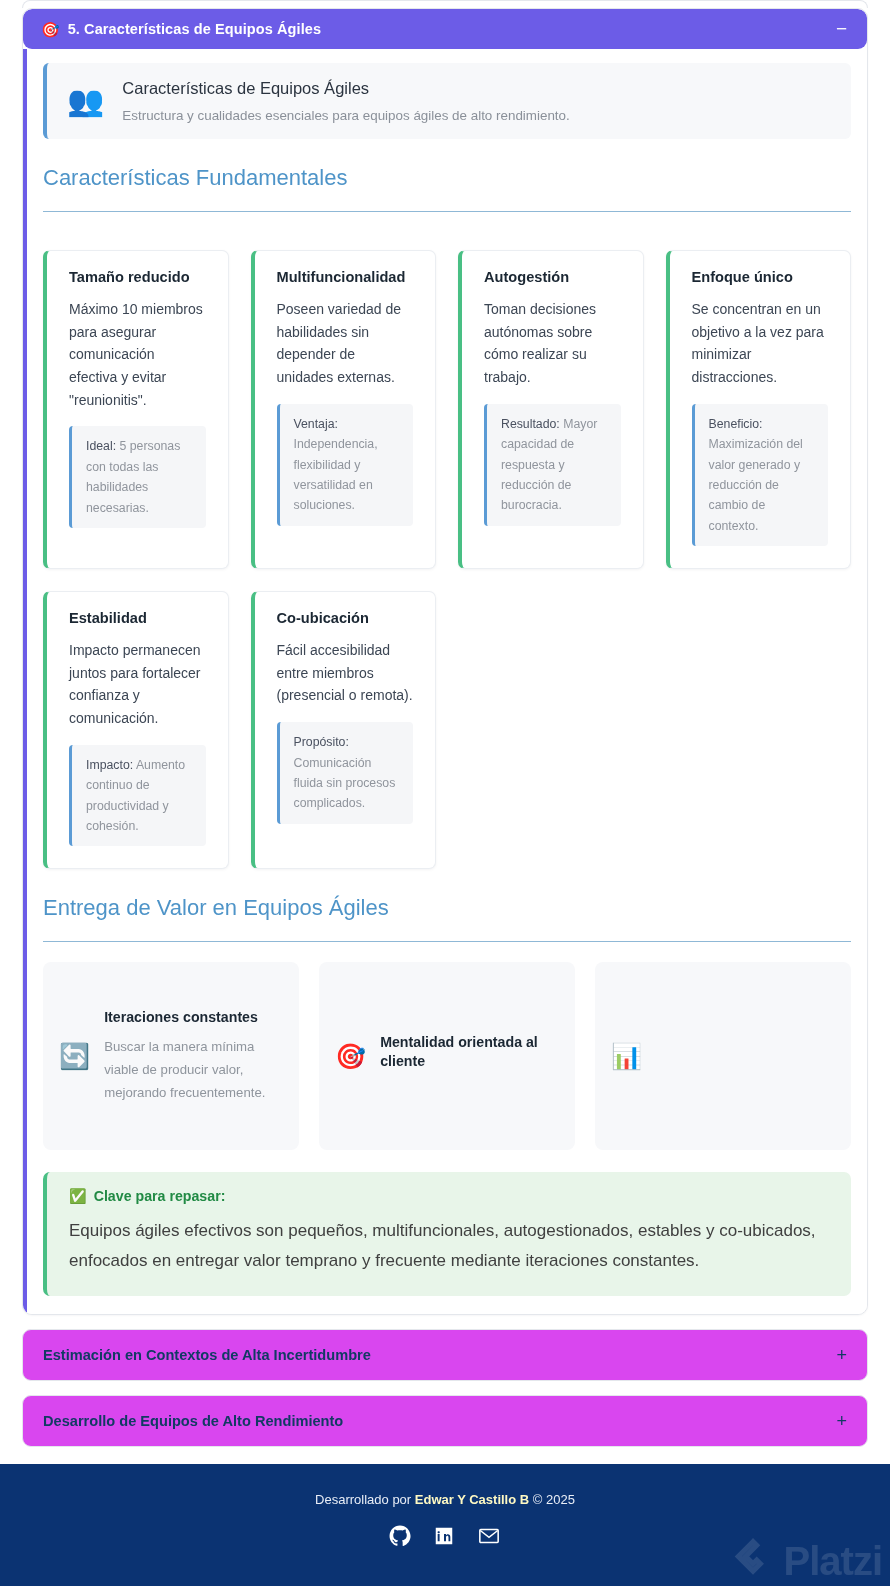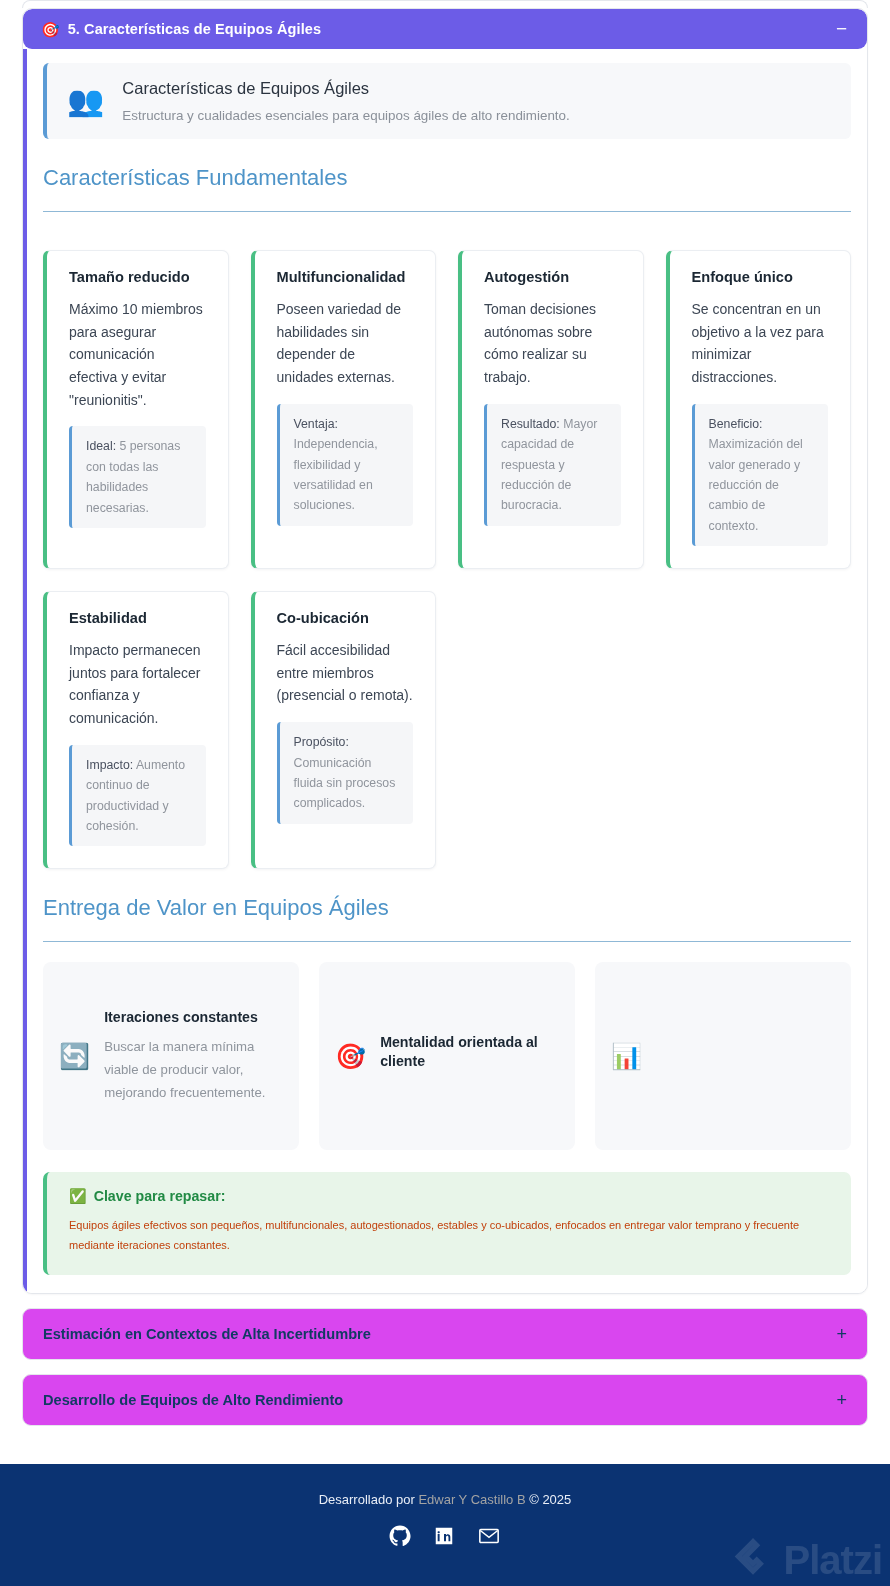--- a/index.html
+++ b/index.html
@@ -194,23 +194,23 @@
   .key-title {
     display: flex;
     align-items: center;
     gap: 7px;
     font-size: 14.2px;
     font-weight: 700;
     color: #218a44;
     margin-bottom: 12px;
   }
   .key-text {
-    font-size: 11px;
+    font-size: 17px;
     line-height: 1.74;
-    color: #c2410c;
+    color: #404040;
   }
 
   
   .collapsed-item {
     margin-top: 14px;
     background: #d946ef;
     border: 1px solid #e4e7ec;
     border-radius: 9px;
     padding: 17px 20px;
     display: flex;
@@ -239,38 +239,39 @@
     text-align: center;
     position: relative;
     overflow: hidden;
     height: 122px;
   }
   .footer-credit {
     font-size: 13px;
     font-weight: 400;
     color: #e9eef7;
   }
-  .footer-credit b { font-weight: 400; color: #a3a3a3; }
+  .footer-credit b { font-weight: 700; color: #fef9c3; }
   .footer-social {
     margin-top: 18px;
     display: flex;
     justify-content: center;
     align-items: center;
     gap: 22px;
   }
   .footer-social a {
     color: #ffffff;
     display: inline-flex;
     line-height: 0;
   }
   .watermark {
     position: absolute;
     right: 8px;
     bottom: 2px;
     display: flex;
+    align-items: center;
     gap: 8px;
     opacity: .12;
     pointer-events: none;
   }
   .watermark .wm-text {
     font-size: 40px;
     font-weight: 700;
     color: #ffffff;
     letter-spacing: -1px;
   }

